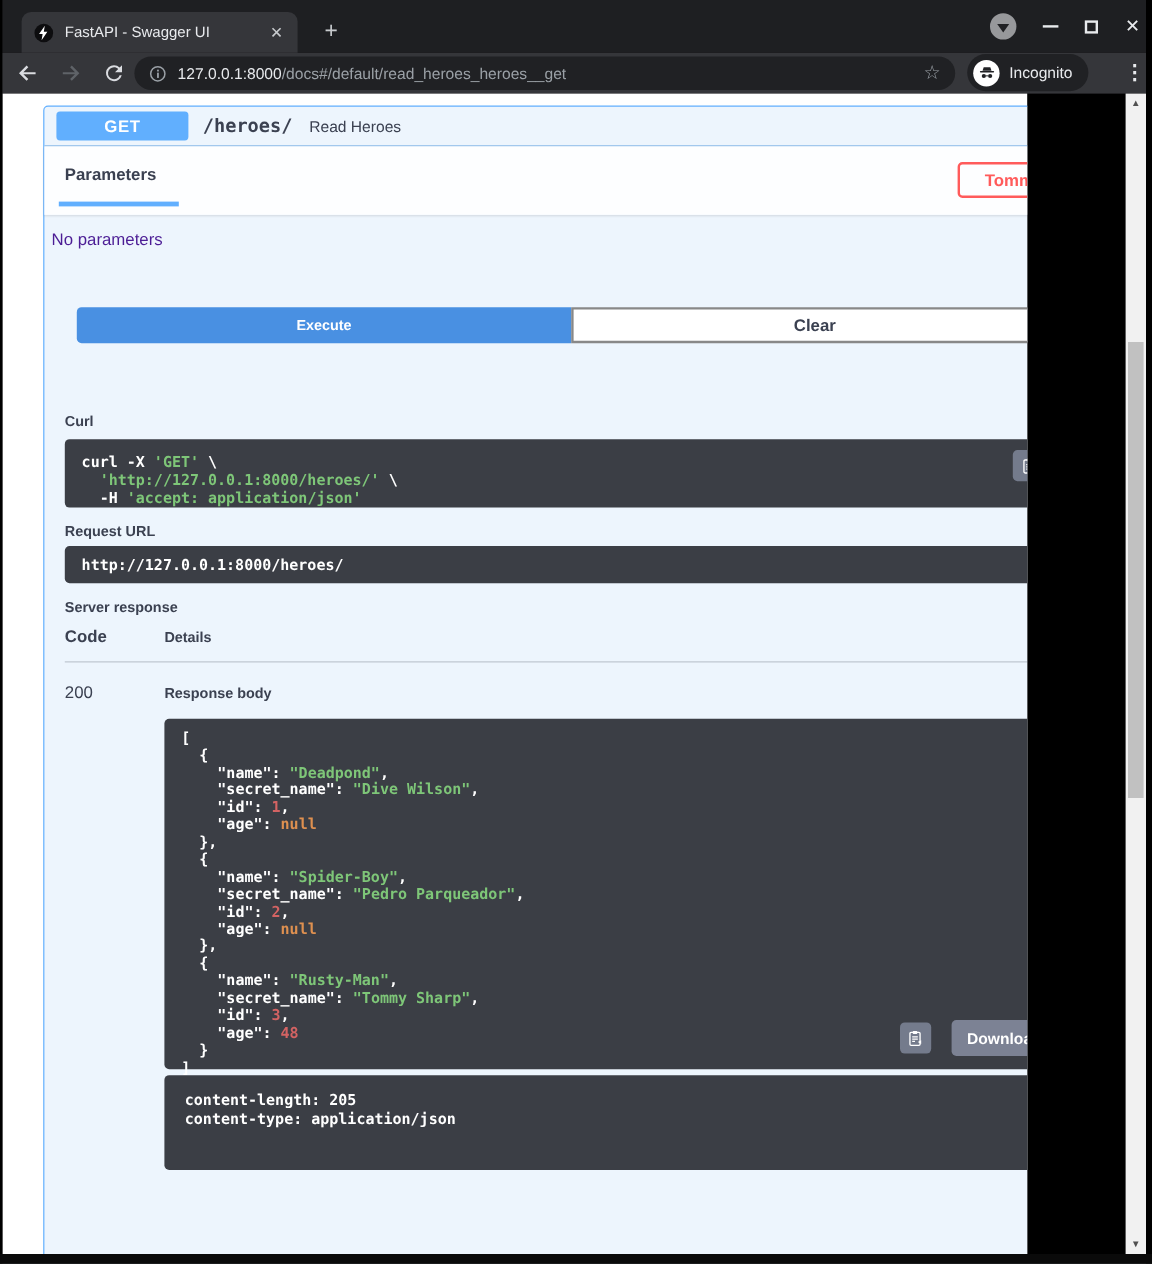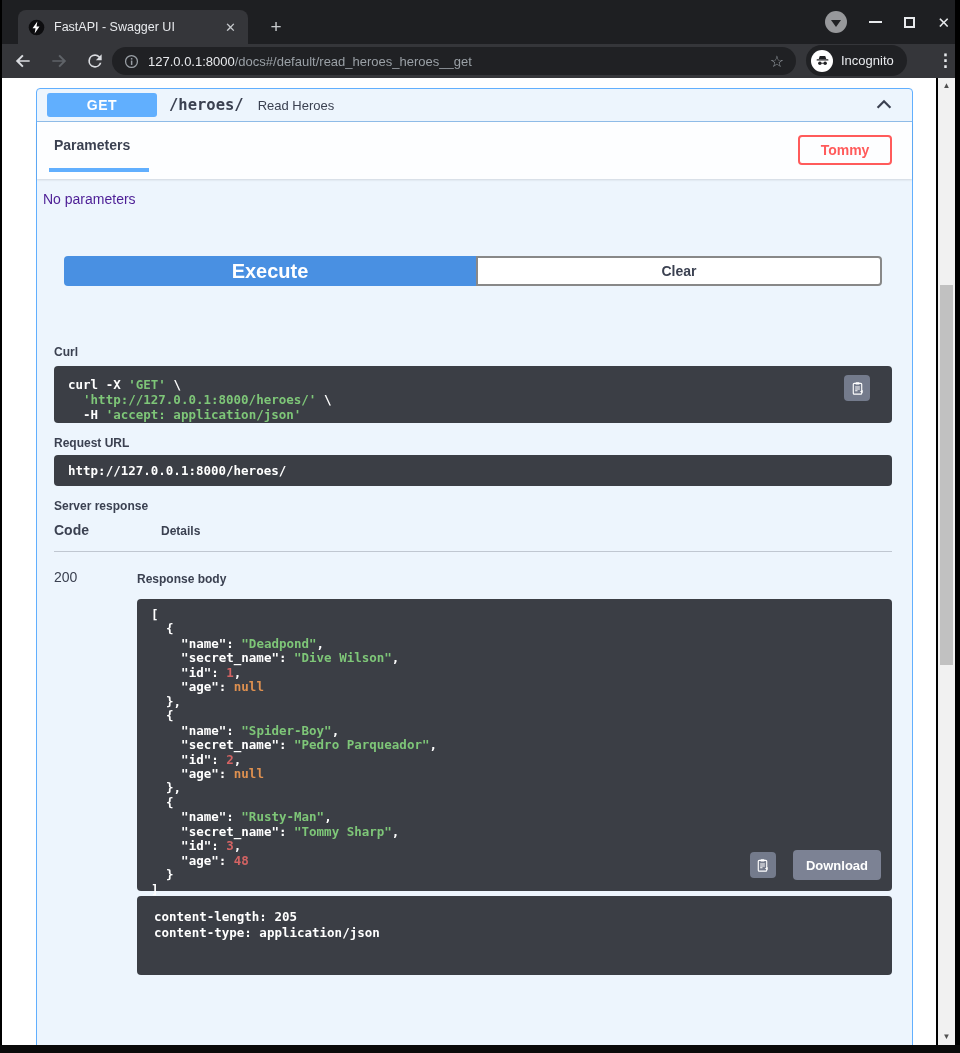--- a/index.html
+++ b/index.html
@@ -32,21 +32,21 @@
   .urltext .host { color:#e8eaed; }
   .urltext .path { color:#9aa0a6; }
   .star { color:#9aa0a6; font-size:16px; }
   .incog { position:absolute; left:806px; top:1px; height:31px; background:#202124; border-radius:16px;
            display:flex; align-items:center; gap:8px; padding:0 13px 0 5px; }
   .incog-circ { width:22px; height:22px; background:#fff; border-radius:50%; display:flex; align-items:center; justify-content:center; }
   .incog-label { color:#e8eaed; font-size:13px; }
   .menu3 { position:absolute; right:9px; top:6px; color:#e8eaed; font-size:17px; font-weight:bold; width:14px; text-align:center; }
 
   
-  .page { position:absolute; left:2px; top:78px; width:934px; height:967px; background:#fff; overflow:hidden; }
+  .page { position:absolute; left:2px; top:78px; width:854px; height:967px; background:#fff; overflow:hidden; }
   .scrollbar { position:absolute; left:938px; top:78px; width:17px; height:967px; background:#f1f1f1; }
   .sb-arrow { position:absolute; left:0; width:17px; height:16px; color:#505050; font-size:8px; text-align:center; line-height:16px; }
   .sb-up { top:0; } .sb-down { bottom:0; }
   .sb-thumb { position:absolute; left:2px; top:207px; width:13px; height:380px; background:#c1c1c1; }
   .edge { position:absolute; background:#000; }
 
   
   .opblock { position:absolute; left:34px; top:10px; width:877px; height:1100px;
              border:1px solid #61affe; border-radius:4px; background:#edf5fd;
              color:#3b4151; }
@@ -63,36 +63,36 @@
   .sect-params { height:57px; }
   .sect-params .tabitem { position:absolute; left:17px; top:15px; font-size:14px; font-weight:bold; }
   .tab-underline { position:absolute; left:12px; bottom:7px; width:100px; height:4px; background:#61affe; }
   .cancel-btn { position:absolute; right:20px; top:13px; width:94px; height:30px; background:transparent;
                 border:2px solid #ff5b5b; border-radius:4px; color:#ff5b5b; font-weight:bold; font-size:14px;
                 font-family:"Liberation Sans", sans-serif; }
   .params-body { height:137px; position:relative; }
   .no-params { position:absolute; left:6px; top:12px; font-size:14px; color:#4c1d95; }
   .exec-row { position:absolute; left:27px; top:77px; width:818px; height:30px; display:flex; }
   .exec-btn { width:412px; background:#4990e2; border:none; border-radius:4px 0 0 4px; color:#fff;
-              font-weight:bold; font-size:20px; font-family:"Liberation Sans", sans-serif; }
+              font-weight:bold; font-size:12px; font-family:"Liberation Sans", sans-serif; }
   .clear-btn { width:406px; background:#fff; border:2px solid #888; border-radius:0 4px 4px 0; color:#3b4151;
                font-weight:bold; font-size:14px; font-family:"Liberation Sans", sans-serif; }
   .sect-resp { height:50px; margin-top:30px; }
   .sect-resp .rtitle { position:absolute; left:17px; top:16px; font-size:14px; font-weight:bold; }
 
   .resp-body { padding:26px 20px 20px 17px; }
   .lbl { font-size:12px; font-weight:bold; color:#3b4151; }
   pre.codeblk { background:#3b3e45; border-radius:4px; color:#fff;
                 font-family:"DejaVu Sans Mono", monospace; font-size:12.5px; position:relative; }
   .curl-blk { margin-top:6px; padding:11px 14px; line-height:15.2px; height:57px; font-weight:bold; }
   .lbl-requrl { display:block; margin-top:13px; }
   .requrl-blk { margin-top:5px; padding:8px 14px; height:31px; font-weight:bold; font-size:13px; }
   .lbl-server { display:block; margin-top:13px; }
   .resp-table-head { margin-top:9px; display:grid; grid-template-columns:83px 1fr;
-                     border-bottom:1px solid rgba(59,65,81,.25); padding-bottom:13px;gap:24px; }
+                     border-bottom:1px solid rgba(59,65,81,.25); padding-bottom:13px; }
   .code-head { font-size:14px; font-weight:bold; }
   .details-head { font-size:12px; font-weight:bold; padding-top:2px; }
   .resp-row { display:grid; grid-template-columns:83px 1fr; padding-top:17px; }
   .status-code { font-size:14px; }
   .body-blk { margin-top:12px; padding:9px 14px; line-height:14.45px; height:292px; font-weight:bold; }
   .blk-btns { position:absolute; right:11px; bottom:11px; display:flex; gap:17px; align-items:center; }
   .copy-btn { width:26px; height:26px; background:#747b8c; border:none; border-radius:4px;
               display:flex; align-items:center; justify-content:center; }
   .download-btn { height:30px; padding:0 13px; background:#7c8294; border:none; border-radius:4px;
                   color:#fff; font-weight:bold; font-size:13px; font-family:Liberation Sans, sans-serif; }

